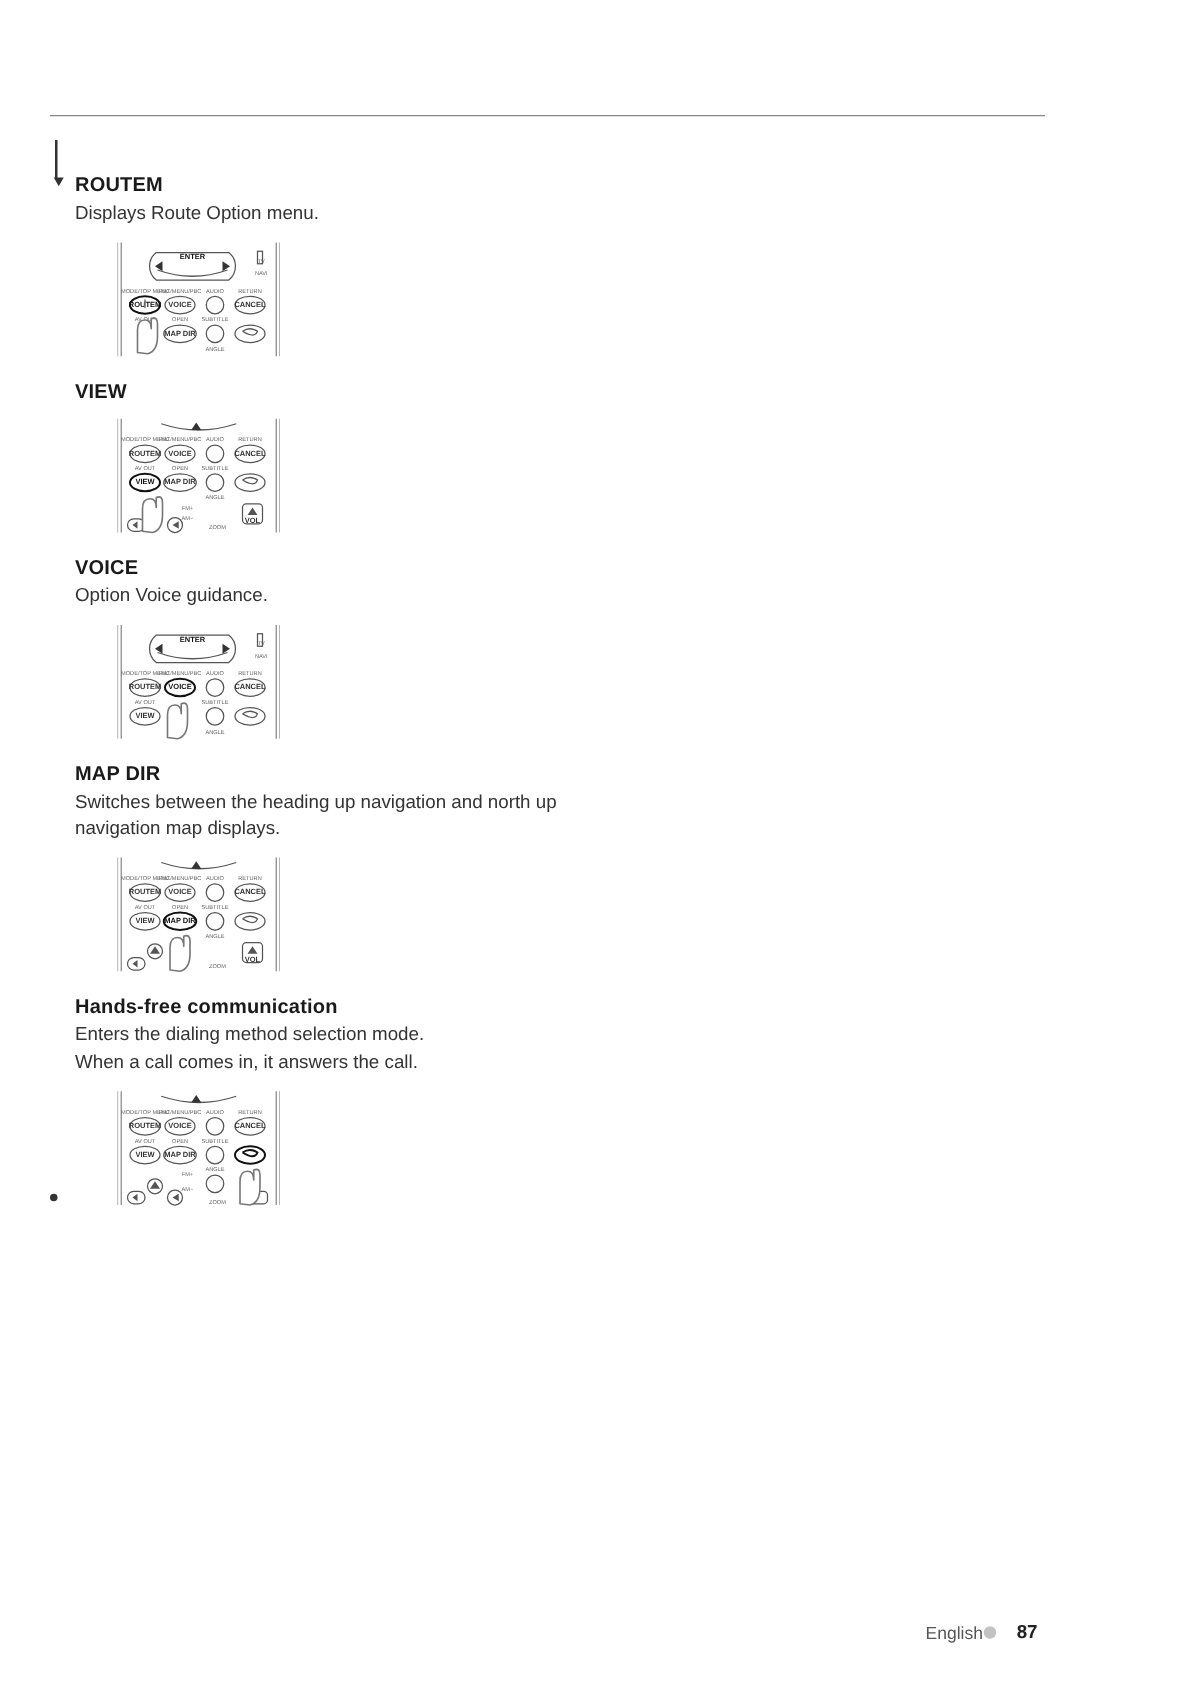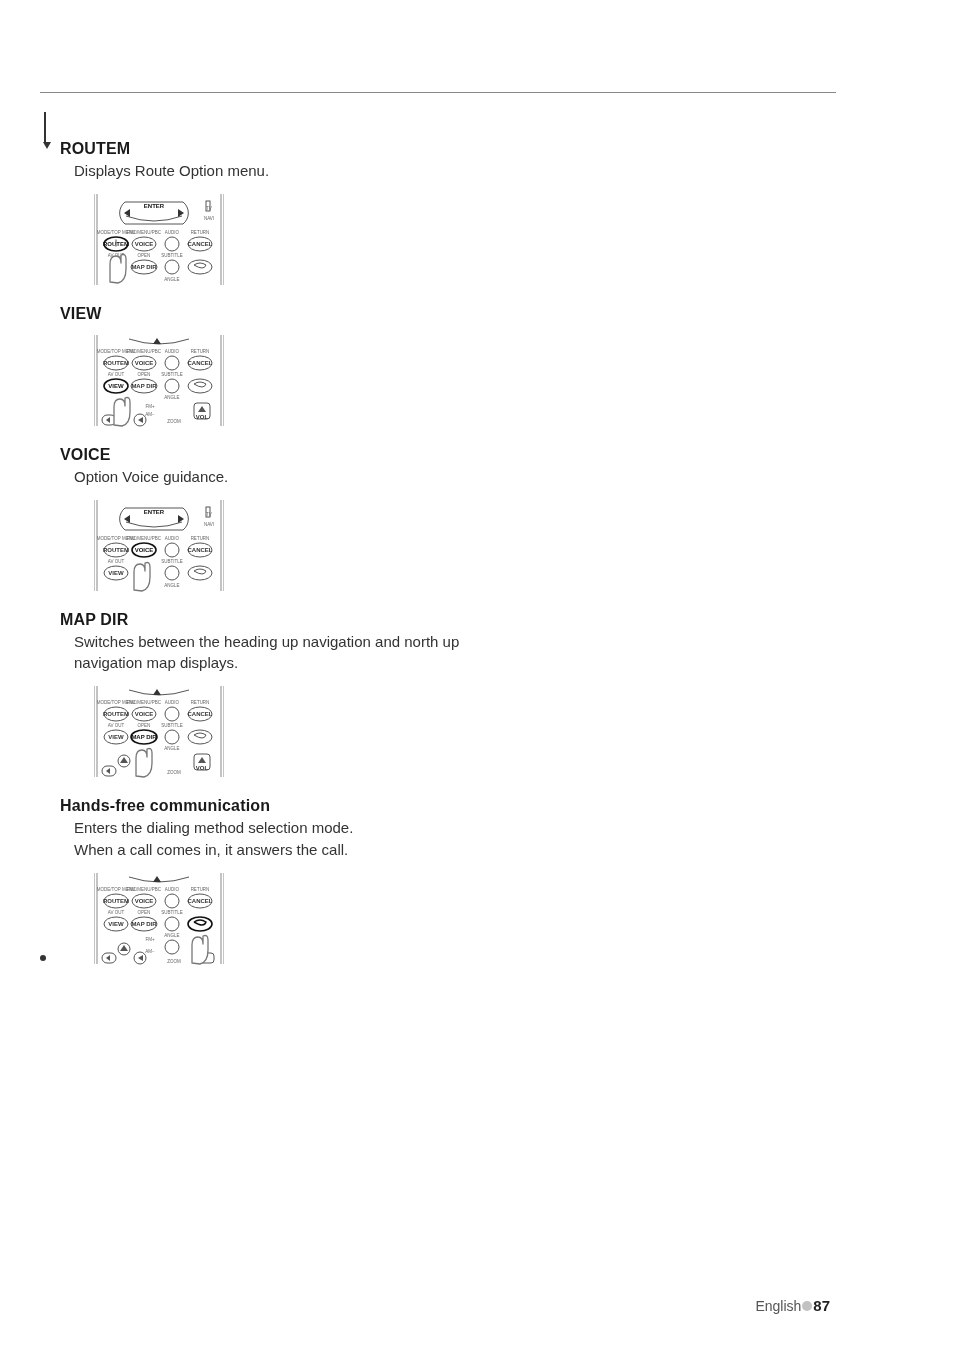--- a/index.html
+++ b/index.html
@@ -6,25 +6,25 @@
   html, body { width: 954px; height: 1354px; background: #fff; font-family: "Helvetica Neue", Arial, sans-serif; color: #222; }
   .page { position: relative; width: 876px; height: 1354px; padding: 90px 40px 40px 40px; }
   .header-rule { position: absolute; left: 40px; right: 40px; top: 92px; height: 1px; background: #888; }
   .content { padding-top: 32px; padding-left: 20px; max-width: 460px; }
   .anchor { position: relative; }
   .anchor-line { position: absolute; left: -16px; top: -10px; height: 32px; border-left: 2px solid #333; }
   .anchor-line::after { content:""; position:absolute; left:-3px; top:30px; width:0; height:0; border-left:4px solid transparent; border-right:4px solid transparent; border-top:7px solid #333; }
   .tail-dot { position: absolute; left: -20px; width: 6px; height: 6px; background: #333; border-radius: 50%; top: 6px; }
   h2.sect { font-size: 16px; font-weight: 700; color: #1a1a1a; margin-top: 18px; margin-bottom: 2px; letter-spacing: .01em; }
   h2.sect:first-child { margin-top: 0; }
-  p.desc { font-size: 15px; color: #333; line-height: 1.45; max-width: 440px; margin-left: 14px; }
+  p.desc { font-size: 15px; color: #333; line-height: 1.45; max-width: 440px; }
   .diagram { margin: 10px 0 8px 34px; }
   .diagram svg { display:block; }
   .page-footer { position: absolute; right: 46px; bottom: 40px; font-size: 14px; color: #555; display:flex; align-items:center; gap:1px;}
-  .page-footer .pg { font-weight:700; color:#222; font-size:15px;}
+  .page-footer .pg { font-weight:700; color:#222; font-size:15px;margin-left:15px;}
   .page-footer .dot { width:10px; height:10px; border-radius:50%; background:#c2c2c2; display:inline-block; }
   
   .btn-text { font: 600 6px Arial; fill:#333; text-anchor:middle; dominant-baseline:middle;}
   .btn-text-bold { font: 700 6px Arial; fill:#111; text-anchor:middle; dominant-baseline:middle;}
   .tiny { font: 400 4.5px Arial; fill:#666; text-anchor:middle; }
   .dblbar { stroke:#888; stroke-width:1; }
   .outl { stroke:#555; stroke-width:1; fill:none; }
   .outl-bold { stroke:#111; stroke-width:1.6; fill:none; }
   .hand { stroke:#777; stroke-width:1.3; fill:#fff; stroke-linecap:round; stroke-linejoin:round; }
 </style>

